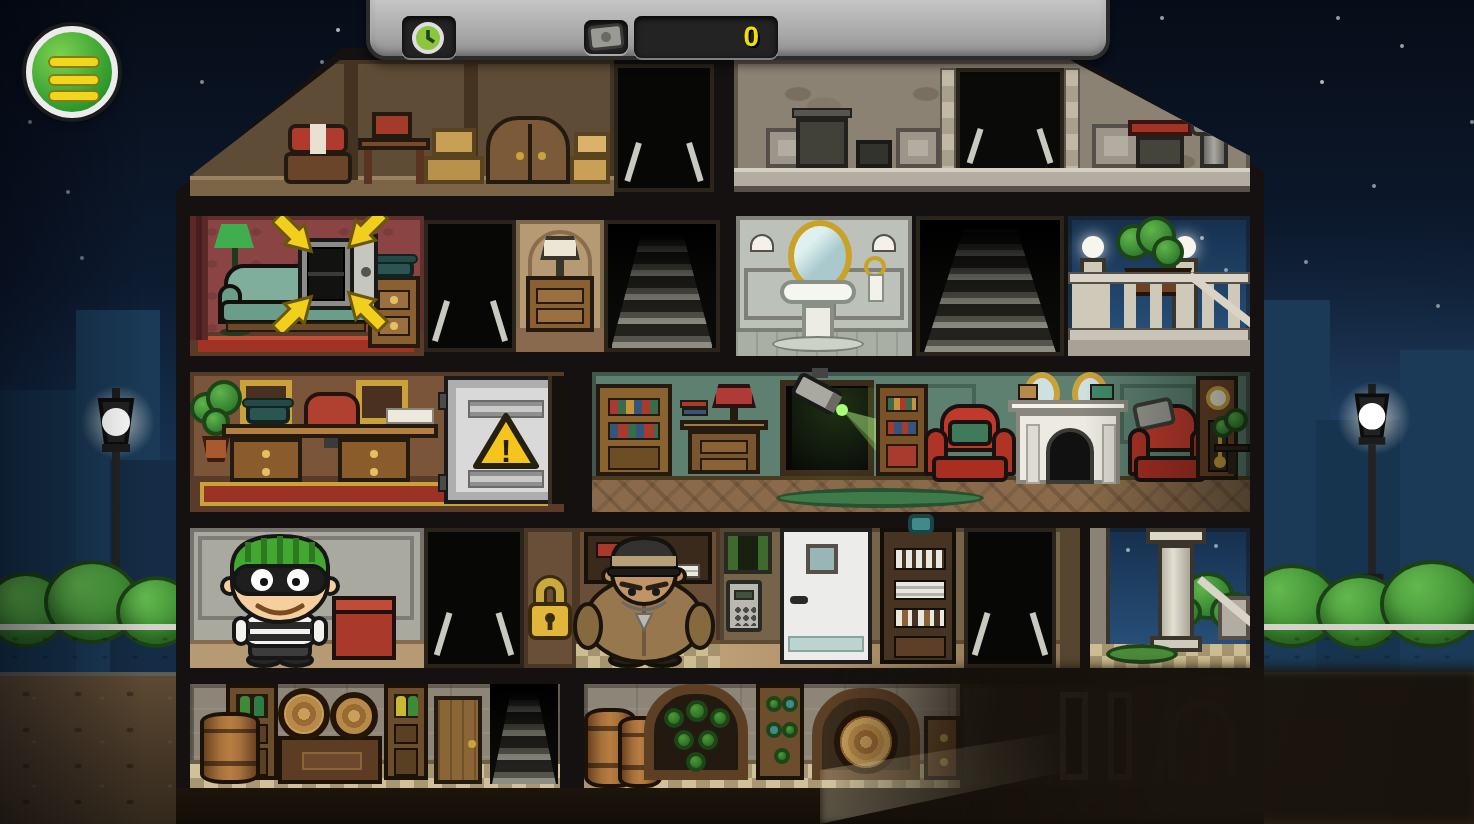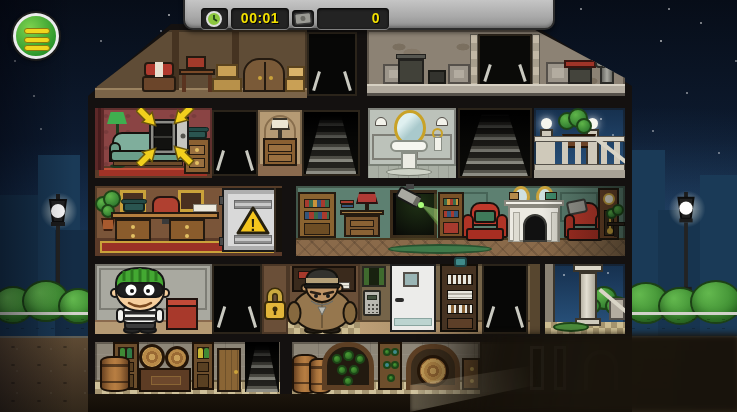--- a/index.html
+++ b/index.html
@@ -528,23 +528,20 @@
 
   <div class="abs" style="left:0;top:0;width:737px;height:412px;pointer-events:none;background:linear-gradient(90deg,rgba(0,0,8,.45),transparent 10%),radial-gradient(140% 120% at 50% 40%,transparent 62%,rgba(0,0,8,.28));"></div>
 
   <div class="abs" style="left:183px;top:-12px;width:372px;height:42px;border-radius:10px;border:2px solid #2c2c2c;background:linear-gradient(#d6d6d6,#a9a9a9 70%,#8f8f8f);box-shadow:0 3px 4px rgba(0,0,0,.45),inset 0 -2px 3px rgba(0,0,0,.25),inset 0 2px 2px rgba(255,255,255,.6);">
     <div class="hud-chip" style="left:16px;top:18px;width:27px;height:21px;">
       <svg style="position:absolute;left:4px;top:2px;" width="18" height="18" viewBox="0 0 18 18">
         <circle cx="9" cy="9" r="7" fill="#8cc63f" stroke="#dedede" stroke-width="2"></circle>
         <path d="M9 5 V9 L12 11" stroke="#20431a" stroke-width="1.8" fill="none"></path>
       </svg>
     </div>
-    <div class="hud-chip hud-num" style="left:46px;top:18px;width:58px;height:21px;text-align:center;">
-      <span>00:01</span>
-    </div>
     <div class="hud-chip" style="left:107px;top:20px;width:22px;height:17px;">
       <svg style="position:absolute;left:2px;top:2px;transform:rotate(-6deg);" width="18" height="13" viewBox="0 0 18 13">
         <rect x="1" y="1" width="16" height="11" rx="2" fill="#9a9a94" stroke="#3a3a3a" stroke-width="1.5"></rect>
         <circle cx="9" cy="6.5" r="2.5" fill="#6a6a64"></circle>
       </svg>
     </div>
     <div class="hud-chip hud-num" style="left:132px;top:18px;width:72px;height:21px;text-align:right;padding-right:9px;">
       <span>0</span>
     </div>
   </div>

